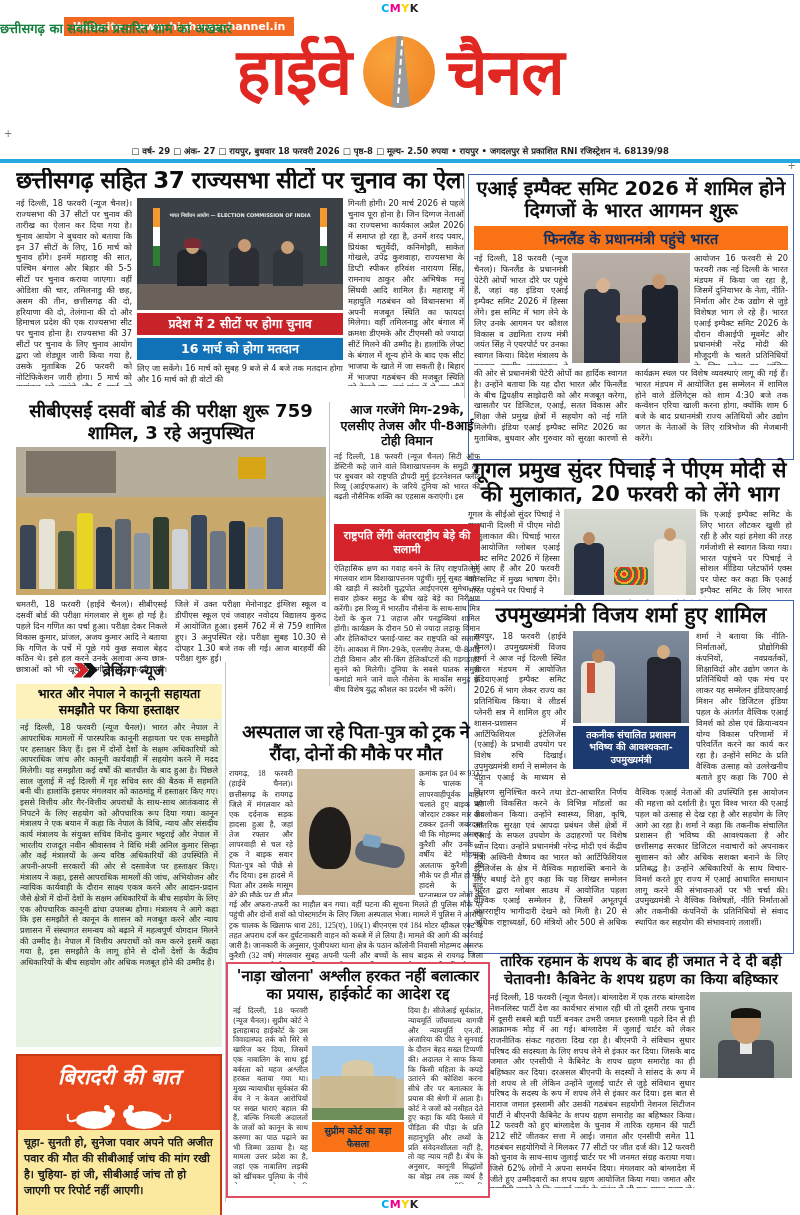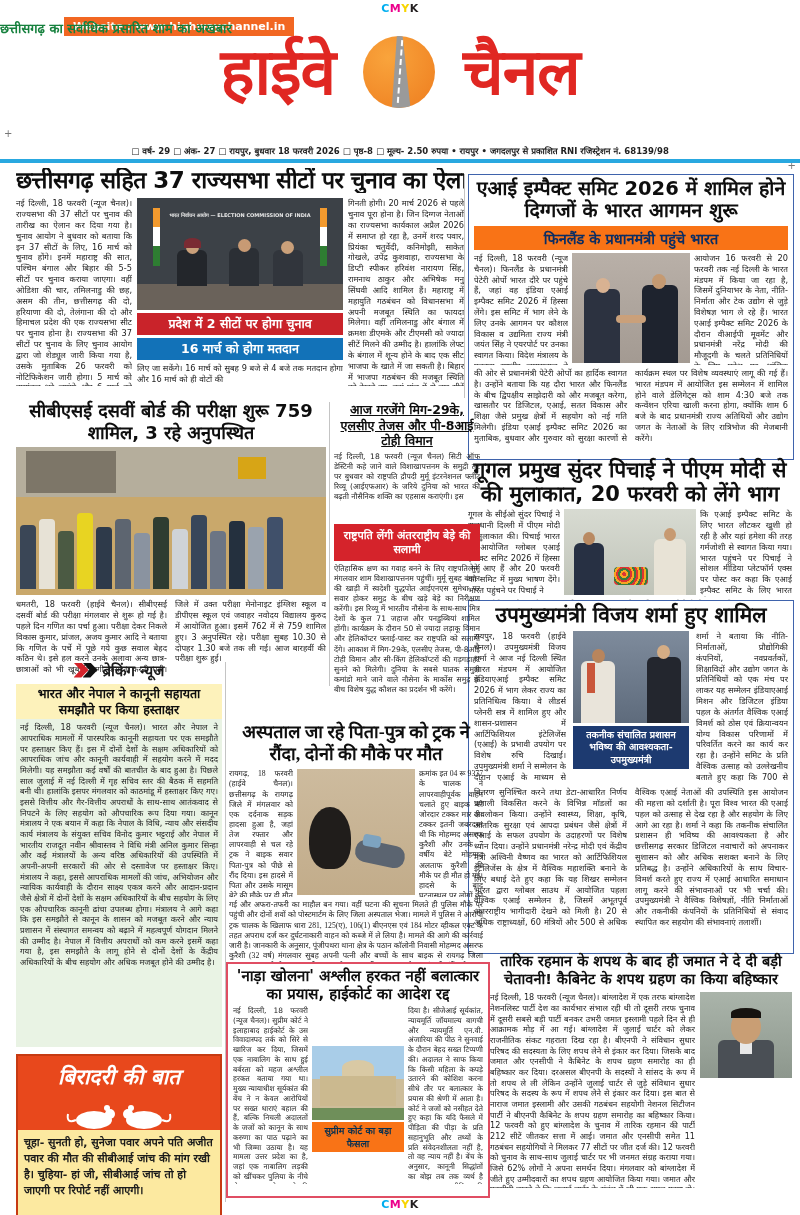--- a/index.html
+++ b/index.html
@@ -3,21 +3,21 @@
 <meta charset="utf-8">
 <style>
   html,body{margin:0;padding:0;background:#ffffff;}
   .page{position:relative;width:800px;height:1215px;background:#fff;overflow:hidden;
         font-family:"DejaVu Sans","Liberation Sans",sans-serif;color:#1b1b1b;}
   .abs{position:absolute;}
   .cmyk{width:100%;text-align:center;font-size:11px;font-weight:800;letter-spacing:.5px;}
   .cmyk .c{color:#00aeef}.cmyk .m{color:#ec008c}.cmyk .y{color:#f7d500}.cmyk .k{color:#231f20}
   .website{background:#f26722;color:#fff;font-size:11px;font-weight:700;padding:3px 9px;}
   .tagline{width:100%;font-size:13px;font-weight:700;color:#15803d;}
-  .logo-row{width:100%;display:flex;justify-content:center;align-items:center;gap:28px;}
+  .logo-row{width:100%;display:flex;justify-content:center;align-items:center;gap:12px;}
   .logo-word{font-size:64px;font-weight:800;color:#e02722;line-height:1;letter-spacing:-1px;}
   .logo-circle{width:72px;height:72px;border-radius:50%;background:radial-gradient(circle at 35% 30%,#f9a43c,#ee7d1f);position:relative;overflow:hidden;flex:0 0 auto;}
   .logo-road{position:absolute;left:0;top:0;width:100%;height:100%;background:#9a9a9a;clip-path:polygon(40% 100%,66% 100%,55% 0,47% 0);}
   .logo-dash{position:absolute;left:50%;top:6%;width:0;height:88%;border-left:2.5px dashed #fff;transform:rotate(4deg);}
   .dateline{width:100%;text-align:center;font-size:8.5px;font-weight:600;color:#222;}
   .blue-rule{left:0;width:800px;height:4px;background:#29a8e0;}
   .vrule{width:1px;background:#c4c4c4;}
   .head{font-weight:800;color:#0e0e0e;}
   .body-txt{font-size:8.2px;line-height:1.32;text-align:justify;color:#222;overflow:hidden;}
   .two-col{column-count:2;column-gap:8px;}
@@ -162,21 +162,21 @@
           <span style="height:58px;background:#6c7584;"></span>
           <span style="height:68px;background:#24303e;"></span>
           <span style="height:62px;background:#9aa3ae;"></span>
           <span style="height:72px;background:#40506a;"></span>
       </div>
     </div>
     <div class="body-txt two-col" style="margin-top:4px;height:80px;">धमतरी, 18 फरवरी (हाईवे चैनल)। सीबीएसई दसवीं बोर्ड की परीक्षा मंगलवार से शुरू हो गई है। पहले दिन गणित का पर्चा हुआ। परीक्षा देकर निकले विकास कुमार, प्रांजल, अजय कुमार आदि ने बताया कि गणित के पर्चे में पूछे गये कुछ सवाल बेहद कठिन थे। इसे हल करने उनके अलावा अन्य छात्र-छात्राओं को भी खूब दिमागी कसरत करनी पड़ी। जिले में उक्त परीक्षा मेनोनाइट इंग्लिश स्कूल व डीपीएस स्कूल एवं जवाहर नवोदय विद्यालय कुरुद में आयोजित हुआ। इसमें 762 में से 759 शामिल हुए। 3 अनुपस्थित रहे। परीक्षा सुबह 10.30 से दोपहर 1.30 बजे तक ली गई। आज बारहवीं की परीक्षा शुरू हुई।</div>
   </section>
 
   <section class="abs" style="left:334px;top:402px;width:146px;height:288px;">
-    <div class="head" style="font-size:12.5px;line-height:1.25;text-align:center;text-decoration:underline;">आज गरजेंगे मिग-29के, एलसीए तेजस और पी-8आई टोही विमान</div>
+    <div class="head" style="font-size:12.5px;line-height:1.25;text-align:center;">आज गरजेंगे मिग-29के, एलसीए तेजस और पी-8आई टोही विमान</div>
     <div class="body-txt" style="font-size:7.6px;margin-top:3px;height:72px;">नई दिल्ली, 18 फरवरी (न्यूज चैनल) सिटी ऑफ डेस्टिनी कहे जाने वाले विशाखापत्तनम के समुद्री तट पर बुधवार को राष्ट्रपति द्रौपदी मुर्मू इंटरनेशनल फ्लीट रिव्यू (आईएफआर) के जरिये दुनिया को भारत की बढ़ती नौसैनिक शक्ति का एहसास कराएंगी। इस</div>
     <div class="redbox">राष्ट्रपति लेंगी अंतरराष्ट्रीय बेड़े की सलामी</div>
     <div class="body-txt" style="font-size:7.6px;margin-top:3px;height:138px;">ऐतिहासिक क्षण का गवाह बनने के लिए राष्ट्रपति मुर्मू मंगलवार शाम विशाखापत्तनम पहुंचीं। मुर्मू सुबह बंगाल की खाड़ी में स्वदेशी युद्धपोत आईएनएस सुमेधा पर सवार होकर समुद्र के बीच खड़े बेड़े का निरीक्षण करेंगी। इस रिव्यू में भारतीय नौसेना के साथ-साथ मित्र देशों के कुल 71 जहाज और पनडुब्बियां शामिल होंगी। कार्यक्रम के दौरान 50 से ज्यादा लड़ाकू विमान और हेलिकॉप्टर फ्लाई-पास्ट कर राष्ट्रपति को सलामी देंगे। आकाश में मिग-29के, एलसीए तेजस, पी-8आई टोही विमान और सी-किंग हेलिकॉप्टरों की गड़गड़ाहट सुनने को मिलेगी। दुनिया के सबसे घातक समुद्री कमांडो माने जाने वाले नौसेना के मार्कोस समुद्र के बीच विशेष युद्ध कौशल का प्रदर्शन भी करेंगे।</div>
   </section>
 
   <section class="abs" style="left:16px;top:660px;width:206px;height:545px;">
     <div style="display:flex;align-items:center;justify-content:center;">
       <span class="chev" style="background:#d5232b;"></span>
       <span class="chev" style="background:#111;margin-left:-6px;"></span>
       <span class="bn-title">ब्रेकिंग न्यूज</span>

